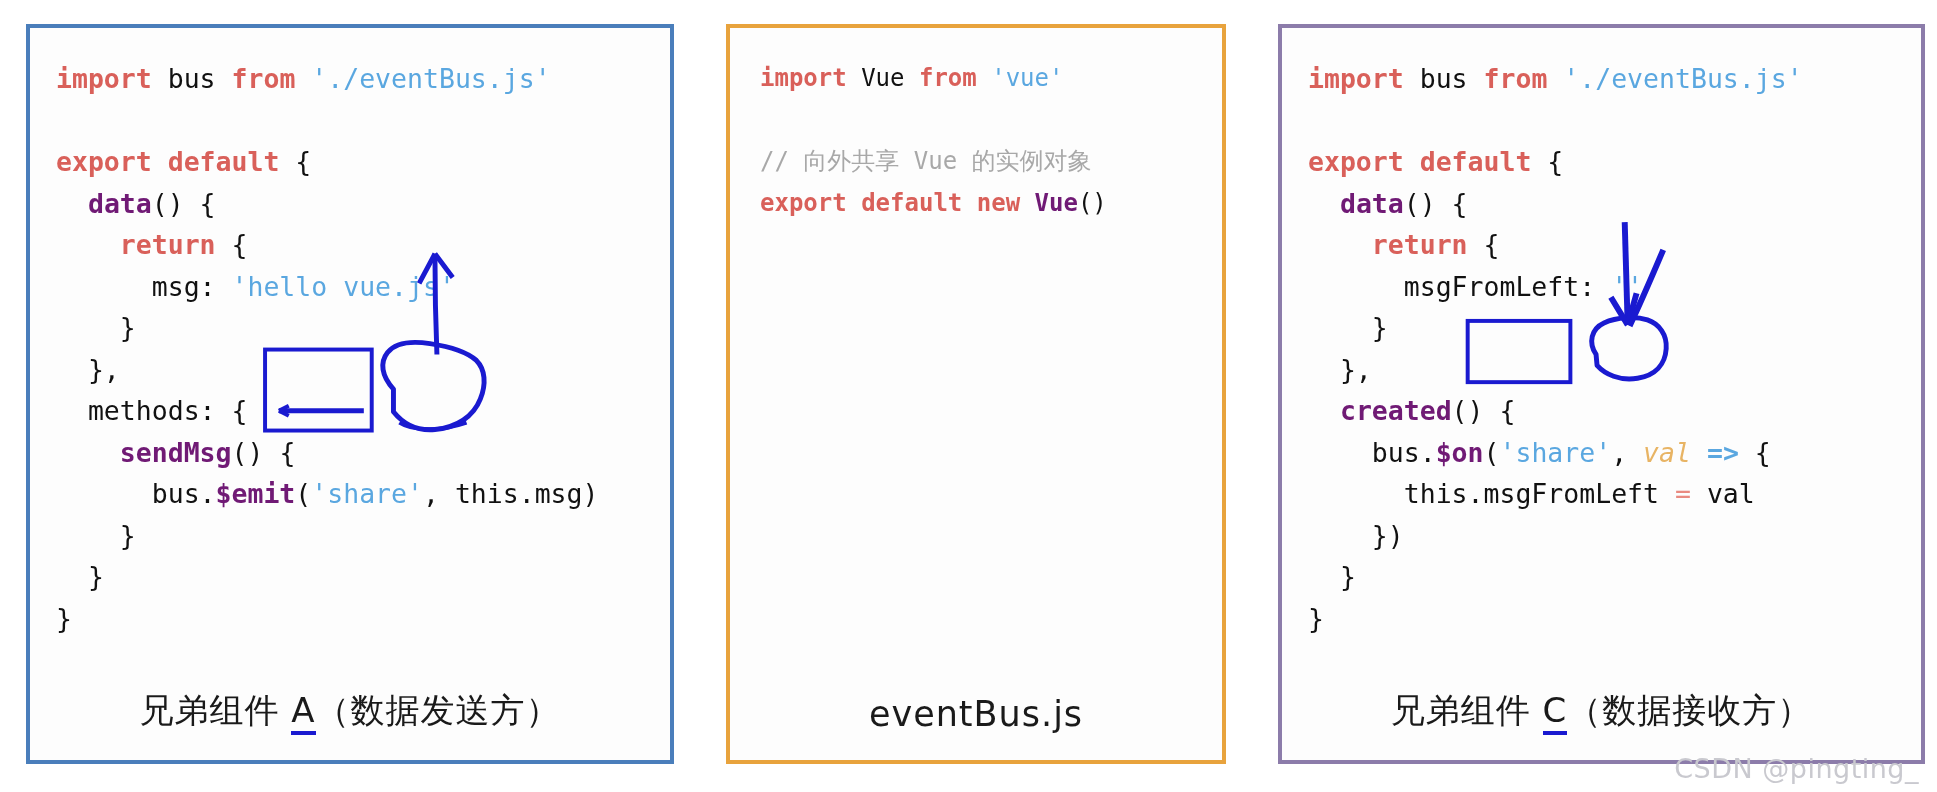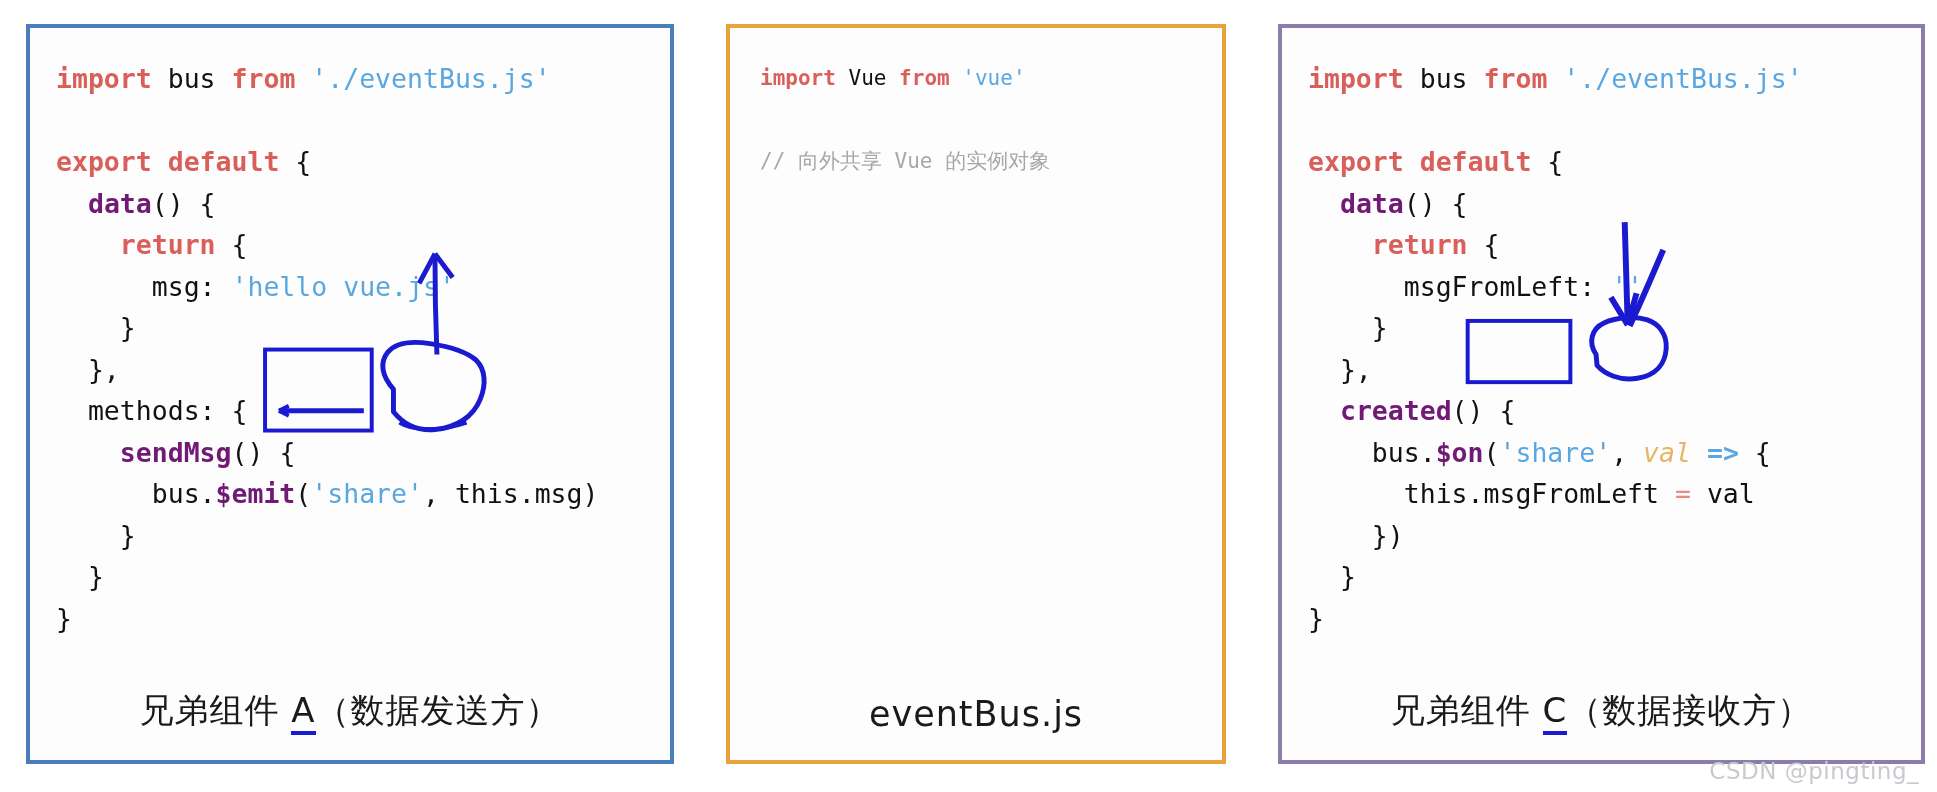--- a/index.html
+++ b/index.html
@@ -45,21 +45,21 @@
     position: relative;
     flex: 1 1 auto;
     padding: 30px 0 0 26px;
     font-family: "DejaVu Sans Mono", monospace;
     font-size: 26.5px;
     line-height: 41.5px;
     white-space: pre;
     color: #111111;
     z-index: 2;
   }
-  .code-b { padding-left: 30px; font-size: 21px; }
+  .code-b { padding-left: 30px; font-size: 24px; }
 
   .ln { display: block; height: 41.5px; }
 
   .kw  { color: #d9605a; font-weight: bold; }
   .fn  { color: #701a75; font-weight: bold; }
   .str { color: #5aa7e0; }
   .cmt { color: #a8a8a8; }
   .op  { color: #e98a80; }
   .pl  { color: #111111; }
   .arw { color: #5aa7e0; font-weight: bold; }
@@ -85,21 +85,21 @@
     height: 100%;
     pointer-events: none;
     z-index: 5;
   }
 
   .watermark {
     position: absolute;
     right: 18px;
     bottom: 8px;
     font-family: "DejaVu Sans", sans-serif;
-    font-size: 23px;
+    font-size: 27px;
     color: #c9c9cf;
     letter-spacing: 0.5px;
     z-index: 20;
   }
 </style>
 </head>
 <body>
 
 <div class="board">
 
@@ -123,21 +123,21 @@
       <g stroke="#1a1ad0" fill="none" stroke-width="5">
         <path d="M412,330 C411,305 410,275 410,228"></path>
         <path d="M410,228 L394,258 M410,228 L428,252"></path>
       </g>
     </svg>
 
     <div class="caption" id="cap-a"><span>兄弟组件 </span><span style="position: relative; border-bottom: 4px solid rgb(26, 26, 208); padding-bottom: 1px;">A</span><span>（数据发送方）</span></div>
   </div>
 
   <div class="panel panel-b">
-    <div class="code code-b" id="code-b"><span class="ln"><span class="kw">import </span><span class="pl">Vue </span><span class="kw">from </span><span class="str">'vue'</span></span><span class="ln"> </span><span class="ln"><span class="cmt">// 向外共享 Vue 的实例对象</span></span></div>
+    <div class="code code-b" id="code-b"><span class="ln"><span class="kw">import </span><span class="pl">Vue </span><span class="kw">from </span><span class="str">'vue'</span></span><span class="ln"> </span><span class="ln"><span class="cmt">// 向外共享 Vue 的实例对象</span></span><span class="ln"><span class="kw">export default new </span><span class="fn">Vue</span><span class="pl">()</span></span></div>
     <svg class="anno" viewBox="0 0 500 740"></svg>
     <div class="caption cap-b" id="cap-b">eventBus.js</div>
   </div>
 
   <div class="panel panel-c">
     <div class="code" id="code-c"><span class="ln"><span class="kw">import </span><span class="pl">bus </span><span class="kw">from </span><span class="str">'./eventBus.js'</span></span><span class="ln"> </span><span class="ln"><span class="kw">export default </span><span class="pl">{</span></span><span class="ln"><span class="pl">  </span><span class="fn">data</span><span class="pl">() {</span></span><span class="ln"><span class="pl">    </span><span class="kw">return </span><span class="pl">{</span></span><span class="ln"><span class="pl">      msgFromLeft: </span><span class="str">''</span></span><span class="ln"><span class="pl">    }</span></span><span class="ln"><span class="pl">  },</span></span><span class="ln"><span class="pl">  </span><span class="fn">created</span><span class="pl">() {</span></span><span class="ln"><span class="pl">    bus.</span><span class="fn">$on</span><span class="pl">(</span><span class="str">'share'</span><span class="pl">, </span><span class="param" style="color: rgb(232, 180, 100); font-style: italic;">val</span><span class="arw"> =&gt; </span><span class="pl">{</span></span><span class="ln"><span class="pl">      this.msgFromLeft </span><span class="op">=</span><span class="pl"> val</span></span><span class="ln"><span class="pl">    })</span></span><span class="ln"><span class="pl">  }</span></span><span class="ln"><span class="pl">}</span></span></div>
 
     <svg class="anno" viewBox="0 0 647 740">
 
       <rect x="188" y="296" width="104" height="62" fill="none" stroke="#1a1ad0" stroke-width="4"></rect>

